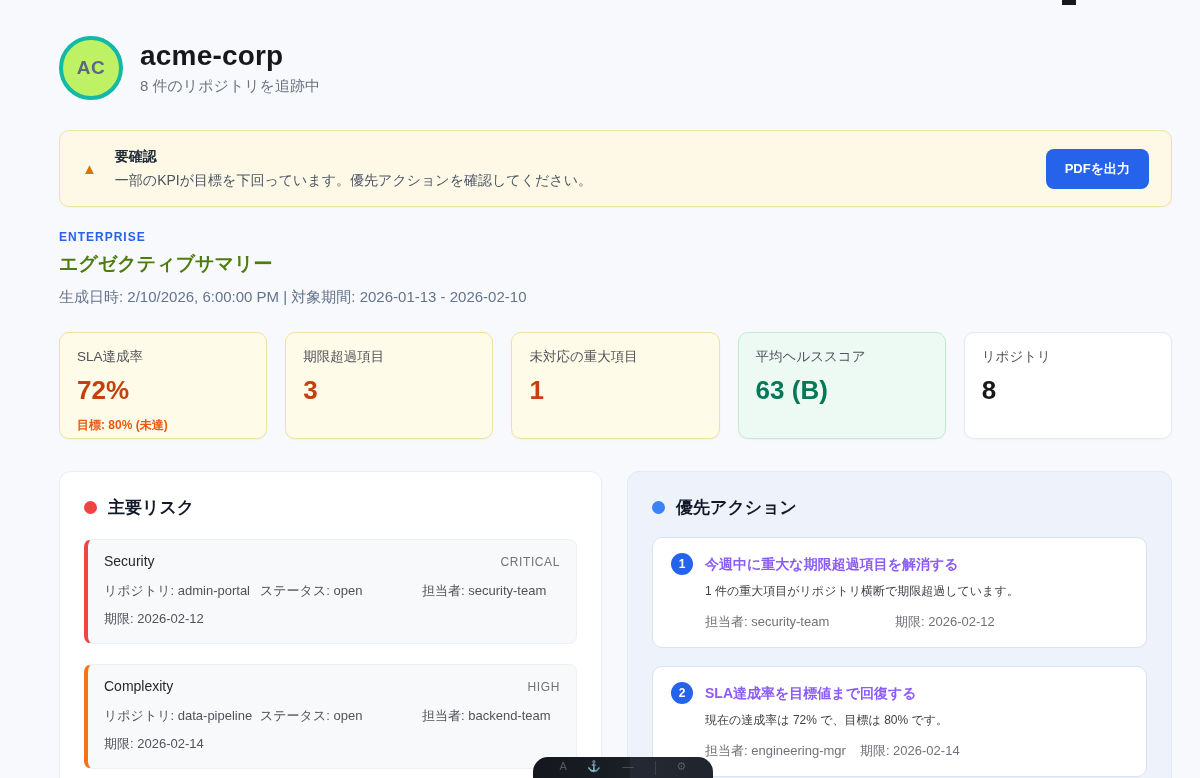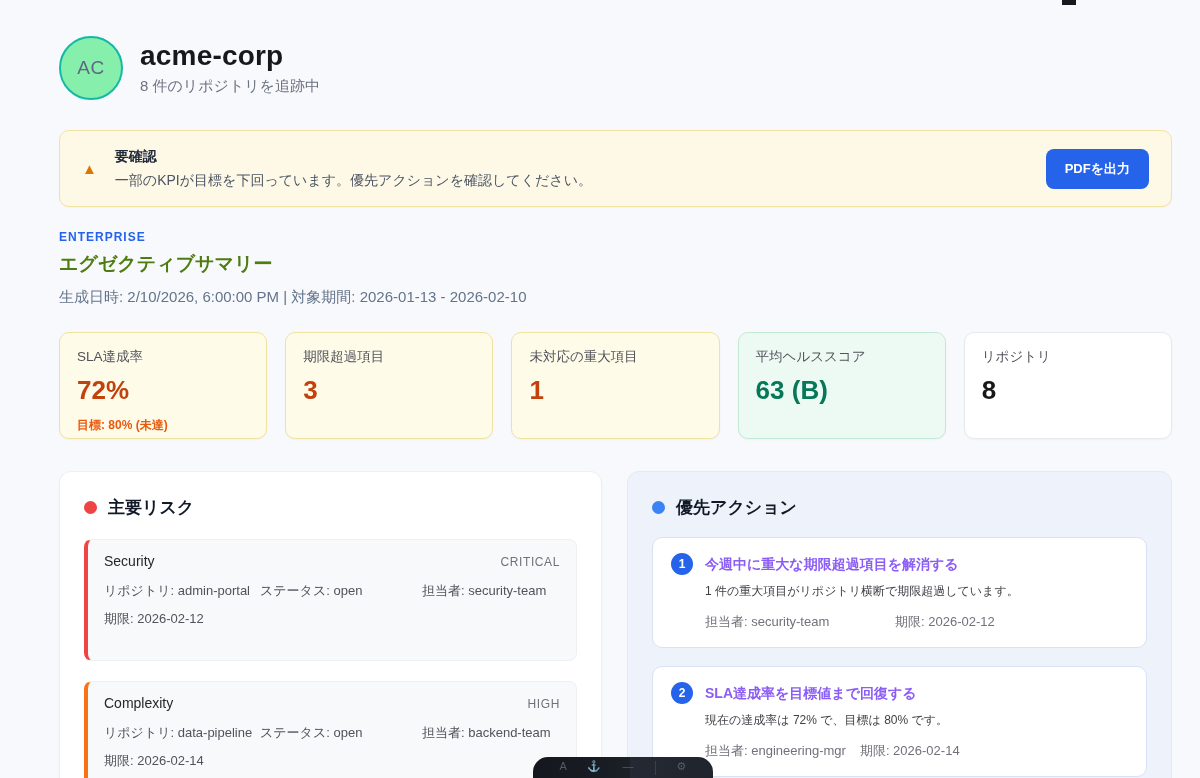--- a/index.html
+++ b/index.html
@@ -10,23 +10,23 @@
     color:#18181B;
     overflow:hidden;
     position:relative;
   }
   .container { padding:36px 28px 0 59px; }
 
   
   .org-header { display:flex; align-items:center; gap:17px; }
   .avatar {
     width:64px; height:64px; border-radius:50%;
-    background:#86efac; border:2px solid #14b8a6;
+    background:#bef264; border:4px solid #14b8a6;
     display:flex; align-items:center; justify-content:center;
-    font-size:19px; font-weight:400; color:#5F6883; letter-spacing:0.5px;
+    font-size:19px; font-weight:700; color:#5F6883; letter-spacing:0.5px;
   }
   .org-title { font-size:28px; font-weight:700; color:#17181C; letter-spacing:0.2px; }
   .org-sub { font-size:15px; color:#6B7280; margin-top:5px;text-align:right; }
 
   
   .alert {
     margin-top:30px; height:77px;
     background:#FEF9E7; border:1px solid #F2E3A0; border-radius:10px;
     display:flex; align-items:center; padding:14px 22px;
     box-shadow:0 1px 2px rgba(180,150,40,.06);
@@ -67,21 +67,21 @@
   .risk-panel { background:#FFFFFF; border:1px solid #ECEFF4; box-shadow:0 1px 2px rgba(30,40,60,.04); }
   .action-panel { background:#EEF2FA; border:1px solid #E4E9F4; }
   .panel-title { display:flex; align-items:center; gap:11px; font-size:17px; font-weight:700; color:#111827; }
   .dot { width:13px; height:13px; border-radius:50%; display:inline-block; }
   .dot.red { background:#EF4444; }
   .dot.blue { background:#3B82F6; }
 
   .risk-card {
     margin-top:20px; background:#F8F9FB;
     border:1px solid #EFF0F4; border-left:4px solid #EF4444;
-    border-radius:8px; padding:13px 16px 32px;
+    border-radius:8px; padding:13px 16px 15px;
   }
   .risk-card.high { border-left-color:#F97316; }
   .risk-head { display:flex; justify-content:space-between; align-items:baseline; }
   .risk-name { font-size:14px; font-weight:500; color:#27272A; }
   .risk-sev { font-size:12px; color:#71717A; letter-spacing:0.6px; }
   .risk-meta { margin-top:13px; display:flex; font-size:13px; color:#52525B; }
   .risk-meta .f1 { width:156px; }
   .risk-meta .f2 { width:162px; }
   .risk-due { margin-top:10px; font-size:13px; color:#52525B; }
 

